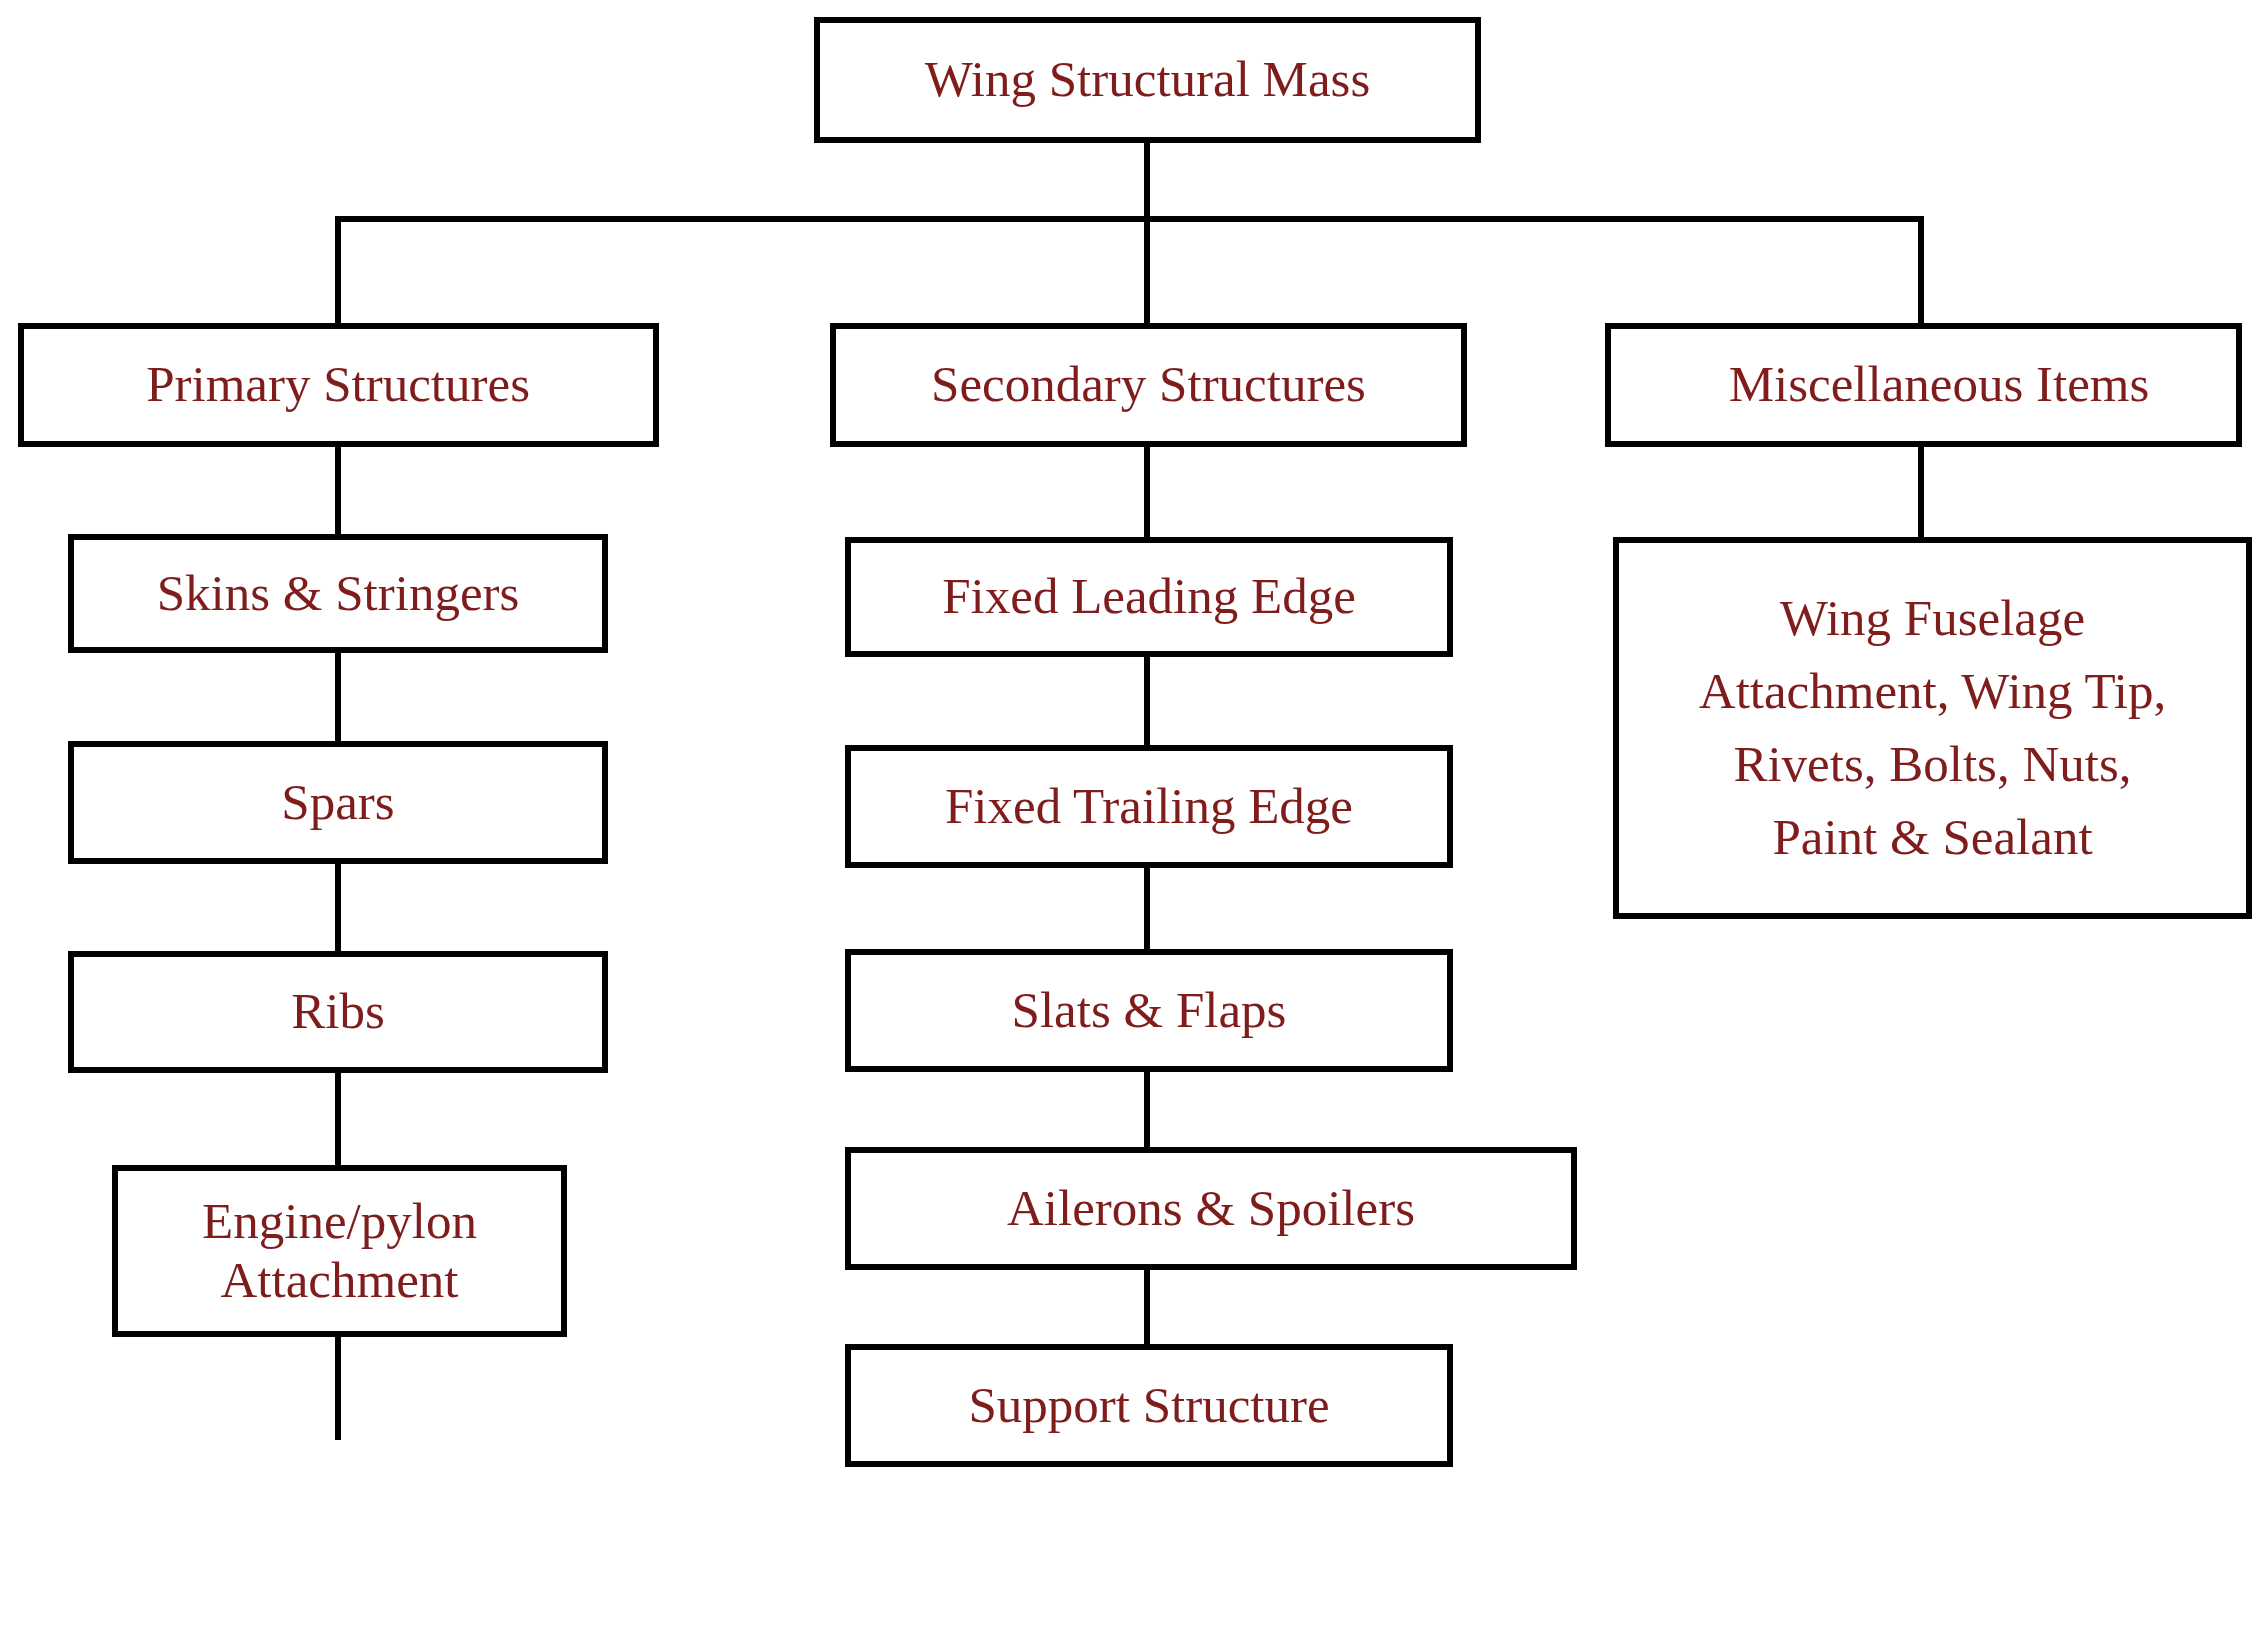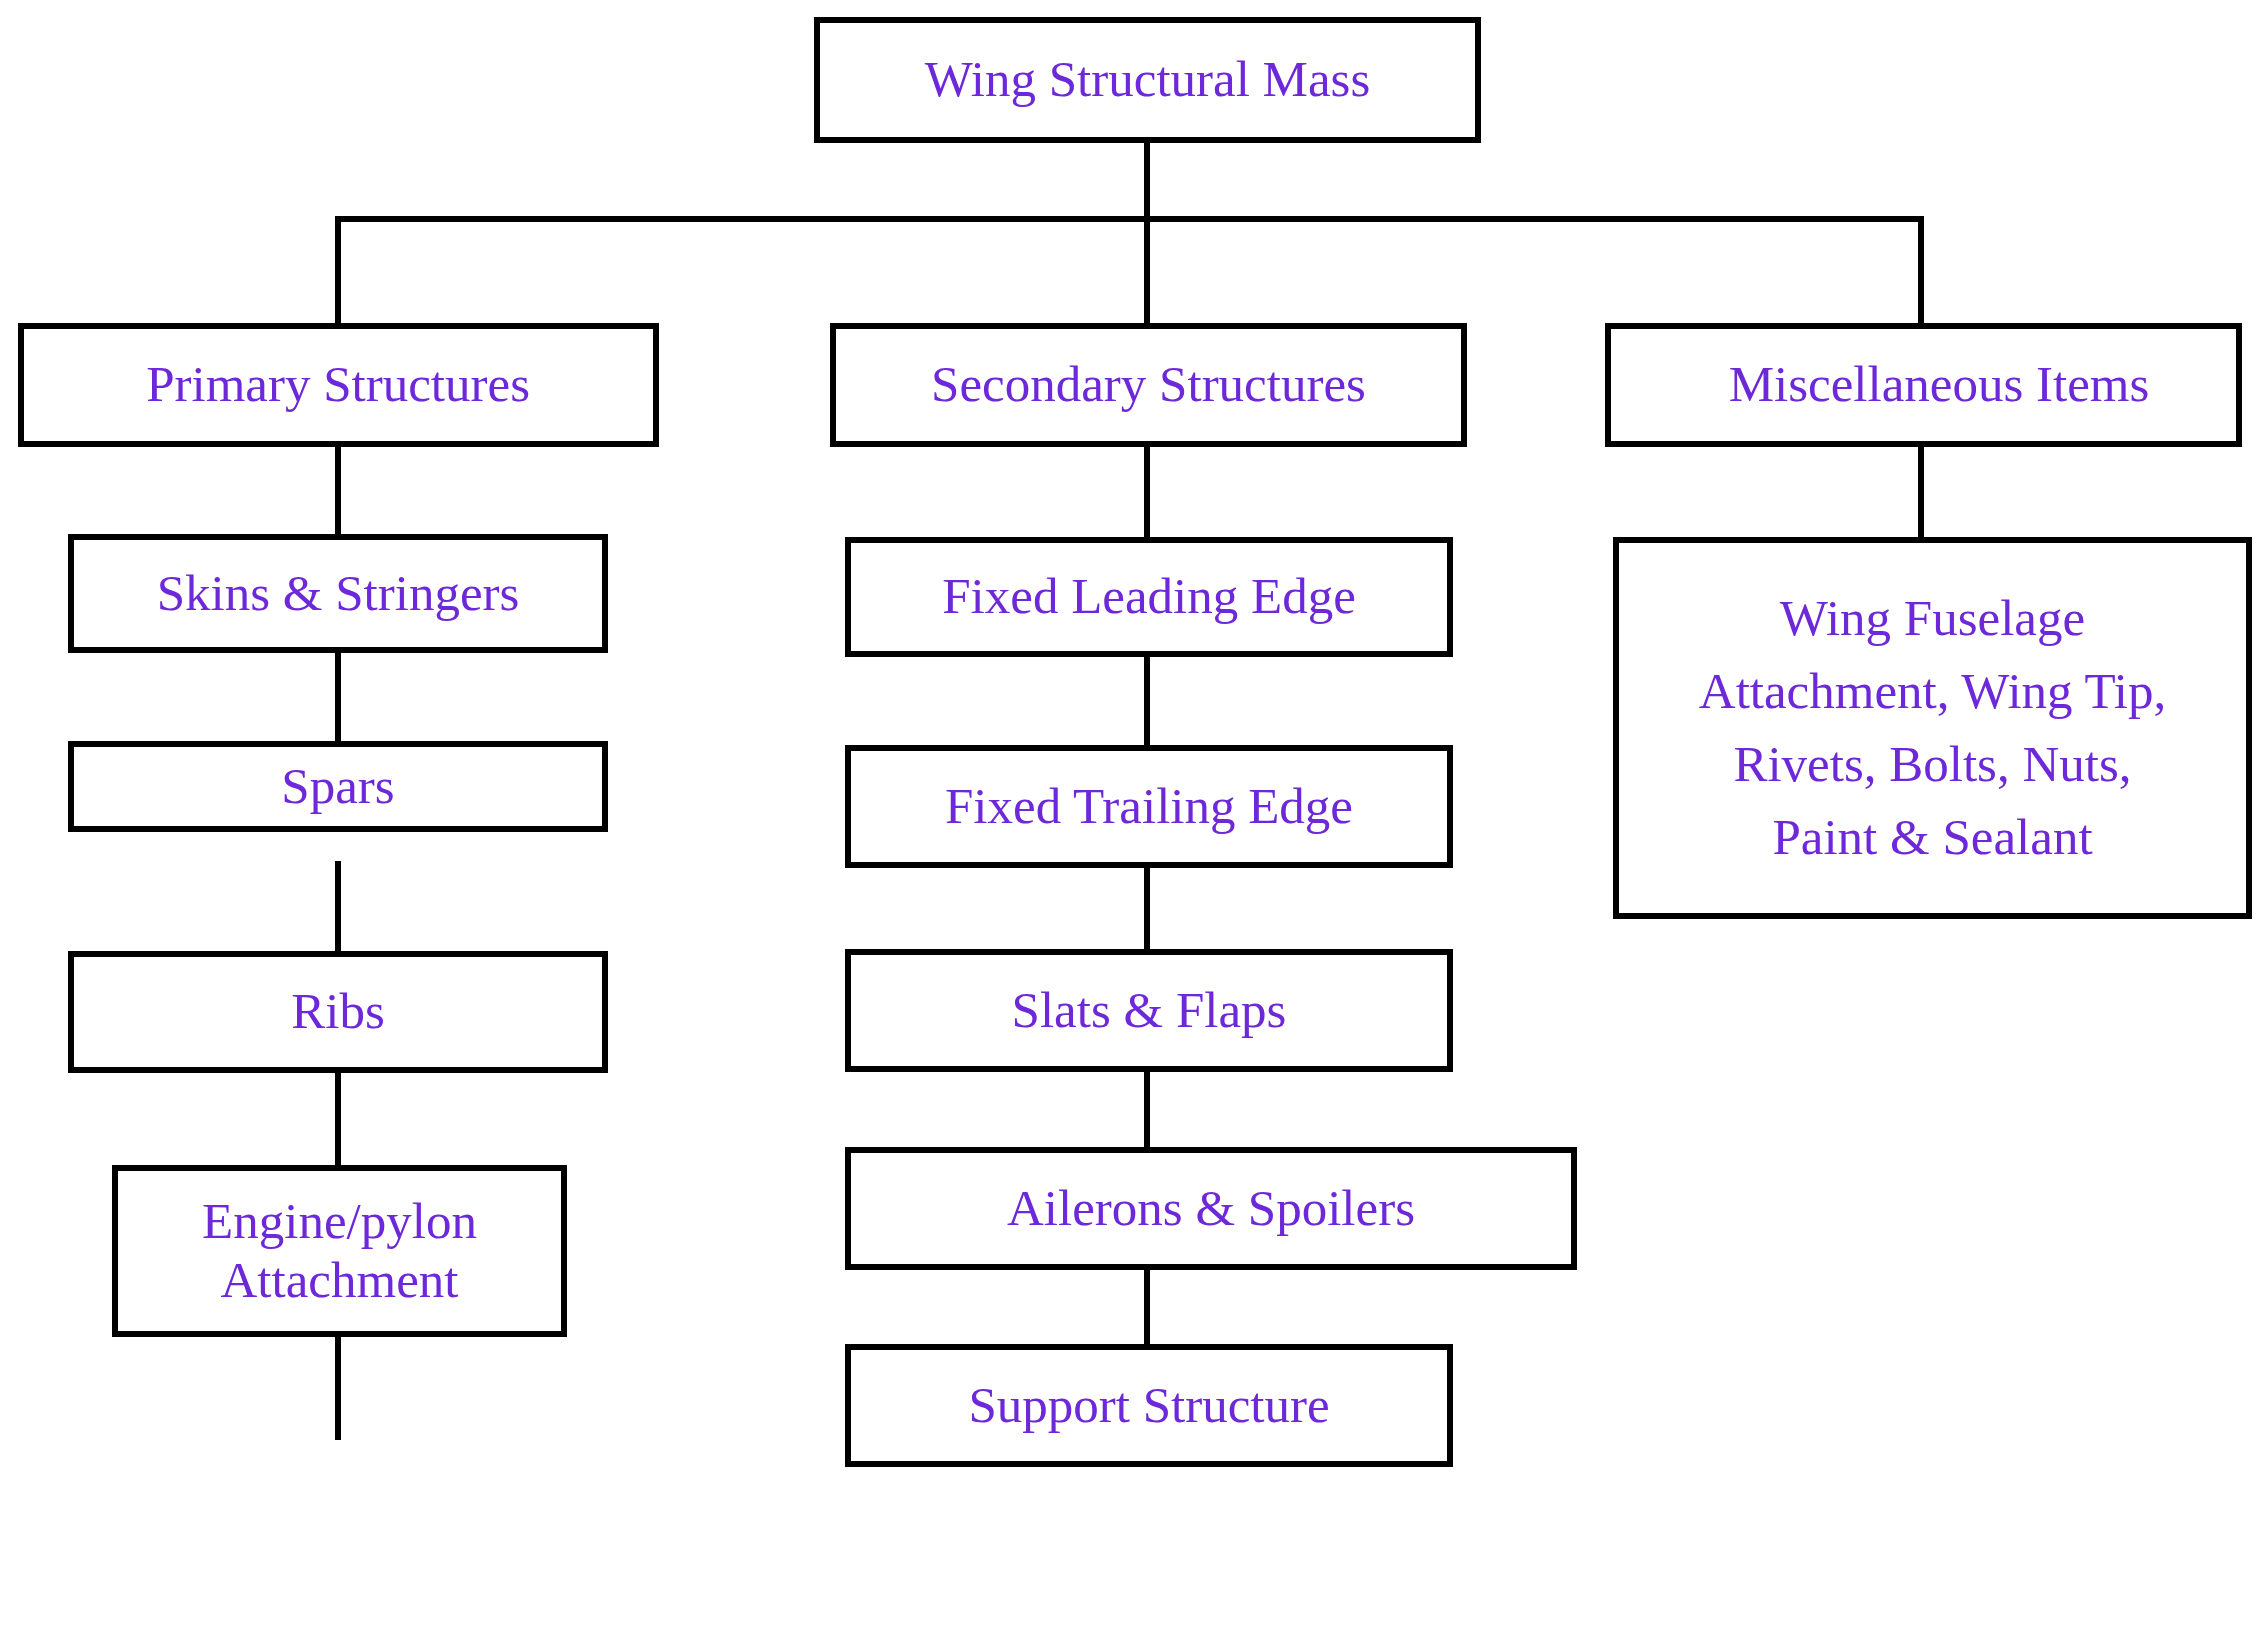--- a/index.html
+++ b/index.html
@@ -18,21 +18,21 @@
   .node {
     position: absolute;
     border: 6.7px solid #000000;
     background: #ffffff;
     display: flex;
     align-items: center;
     justify-content: center;
     text-align: center;
     font-size: 51px;
     line-height: 1.16;
-    color: #6d28d9;
+    color: #7f1d1d;
     z-index: 2;
   }
   .node.multiline { padding: 0 17px; }
   .node.misc-content {
     padding: 0 71px;
     line-height: 1.43;
   }
   .line {
     position: absolute;
     background: #000000;
@@ -76,21 +76,21 @@
   <div class="node" style="left:830px; top:323px; width:637px; height:124px;">
     <span>Secondary Structures</span>
   </div>
   <div class="node" style="left:1605px; top:323px; width:637px; height:124px;padding-left:31px;">
     <span>Miscellaneous Items</span>
   </div>
 
   <div class="node" style="left:68px; top:534px; width:540px; height:119px;text-align:right;">
     <span>Skins &amp; Stringers</span>
   </div>
-  <div class="node" style="left:68px; top:741px; width:540px; height:91px;">
+  <div class="node" style="left:68px; top:741px; width:540px; height:123px;">
     <span>Spars</span>
   </div>
   <div class="node" style="left:68px; top:951px; width:540px; height:122px;">
     <span>Ribs</span>
   </div>
   <div class="node multiline" style="left:112px; top:1165px; width:455px; height:172px;">
     <span>Engine/pylon Attachment</span>
   </div>
 
   <div class="node" style="left:845px; top:537px; width:608px; height:120px;">

